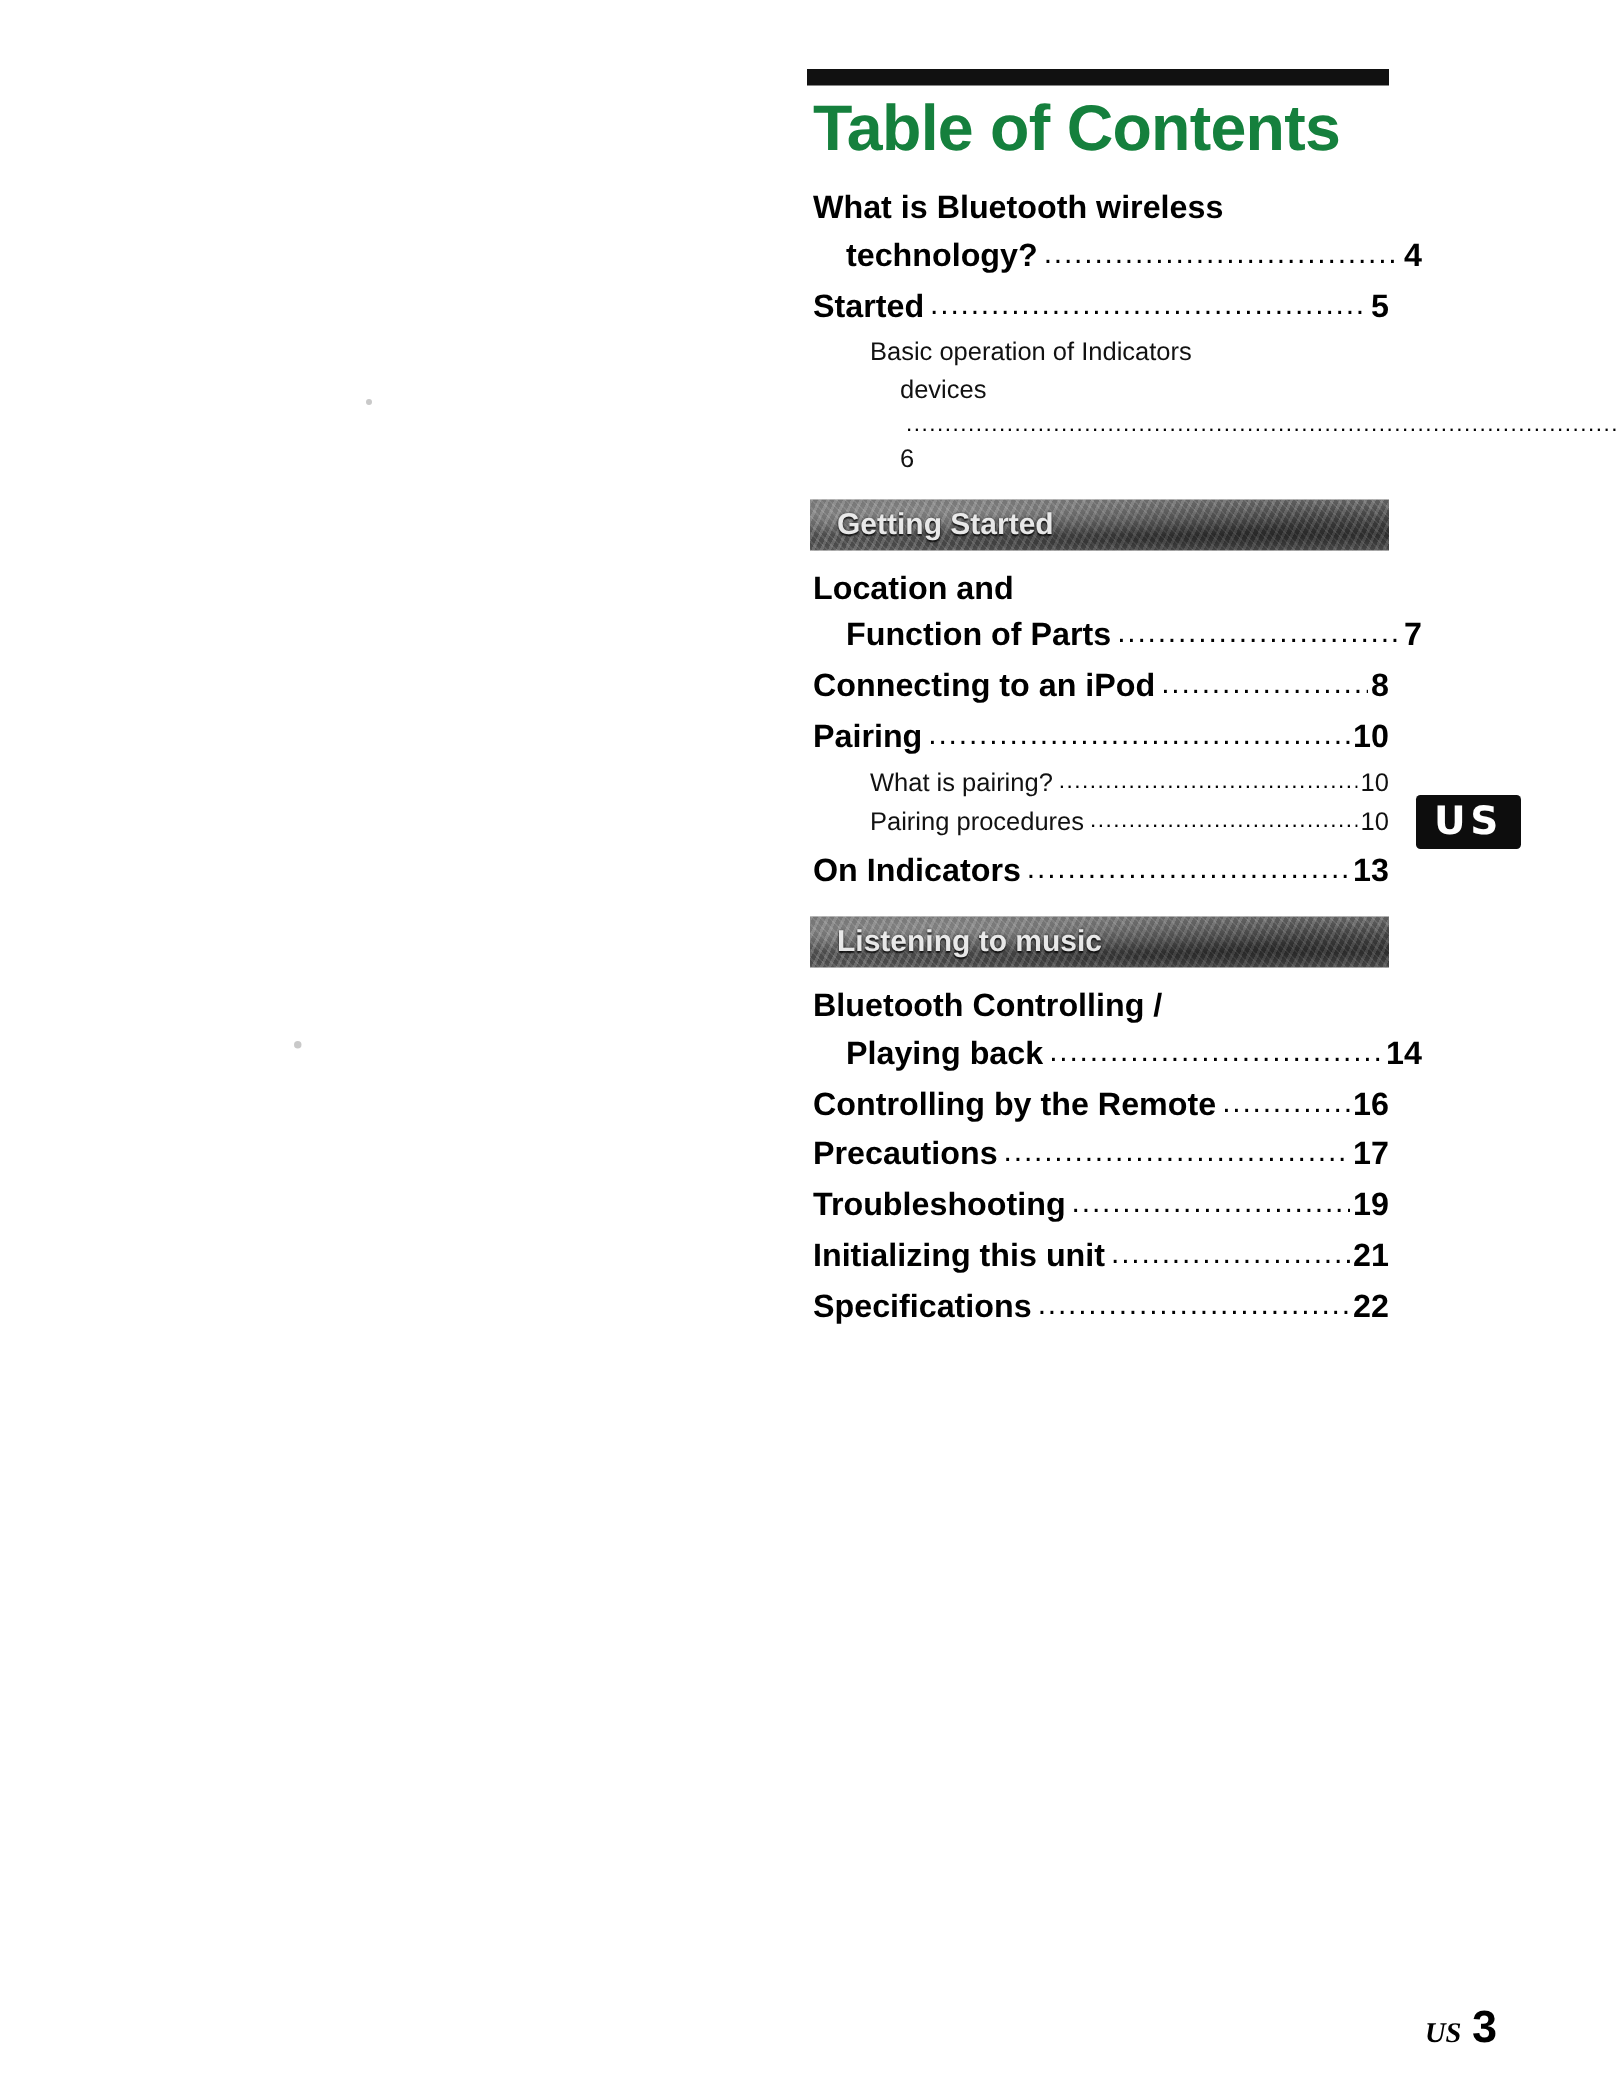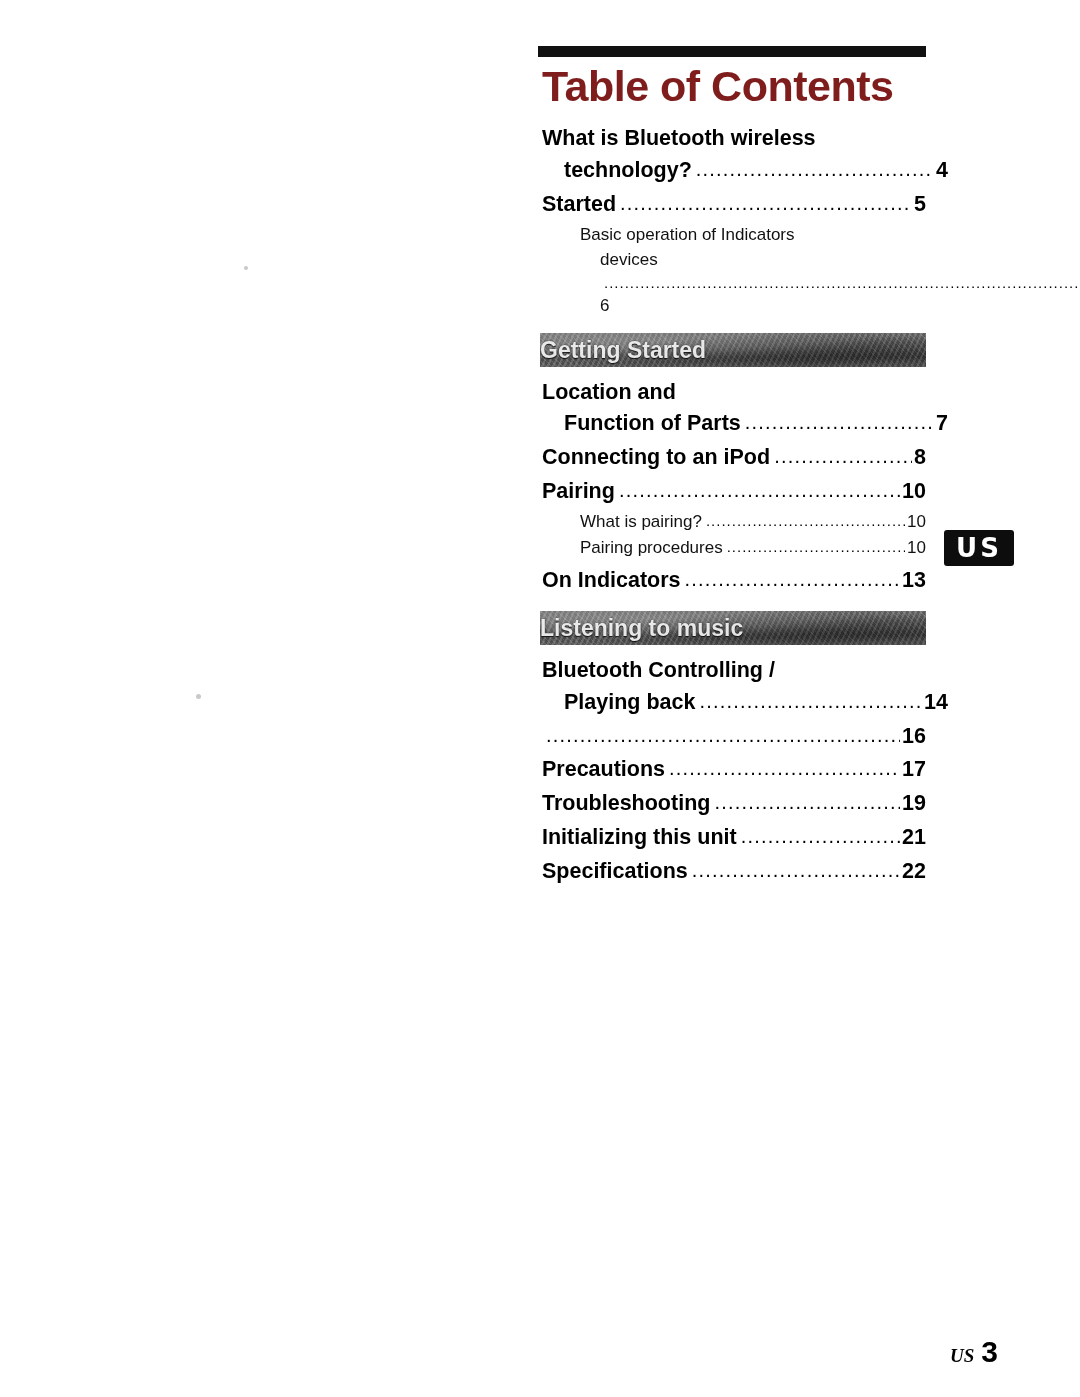--- a/index.html
+++ b/index.html
@@ -31,21 +31,21 @@
     background: #111;
     width: 100%;
     margin-bottom: 6px;
   }
   .toc-title {
     font-size: 43px;
     font-weight: bold;
     letter-spacing: -0.5px;
     line-height: 1.08;
     margin: 0 0 14px 4px;
-    color: #7f1d1d;
+    color: #15803d;
   }
   
   .entry {
     display: block;
     margin-bottom: 2px;
   }
   .line {
     display: flex;
     align-items: flex-start;
     width: 100%;
@@ -107,23 +107,24 @@
     inset: 0;
     background:
       radial-gradient(ellipse at 18% 30%, rgba(255,255,255,.25) 0 12%, rgba(0,0,0,0) 60%),
       radial-gradient(ellipse at 70% 70%, rgba(0,0,0,.30) 0 14%, rgba(0,0,0,0) 65%);
     pointer-events: none;
   }
   .bar-label {
     position: relative;
     z-index: 2;
     color: #f2f2f2;
-    font-size: 23px;
+    font-size: 20px;
     font-weight: bold;
     line-height: 34px;
+    padding-left: 18px;
     text-shadow: 0 1px 1px rgba(0,0,0,.8), 0 0 2px rgba(0,0,0,.6);
     opacity: .93;
   }
 
   
   .us-tab {
     position: absolute;
     left: 944px;
     top: 530px;
     width: 70px;
@@ -280,20 +281,21 @@
         </div>
       <div class="line indent">
         <span class="txt">Playing back</span>
         <span class="dots">..........................................................................................................</span>
         <span class="pg">14</span>
       </div>
     </div>
 
     <div class="entry lv1 lv1-wrap">
       <div class="line">
+        <span class="txt">Controlling by the Remote</span>
         <span class="dots">..........................................................................................................</span>
         <span class="pg">16</span>
       </div>
     </div>
 
 
     <div class="entry lv1 lv1-wrap">
       <div class="line">
         <span class="txt">Precautions</span>
         <span class="dots">..........................................................................................................</span>

